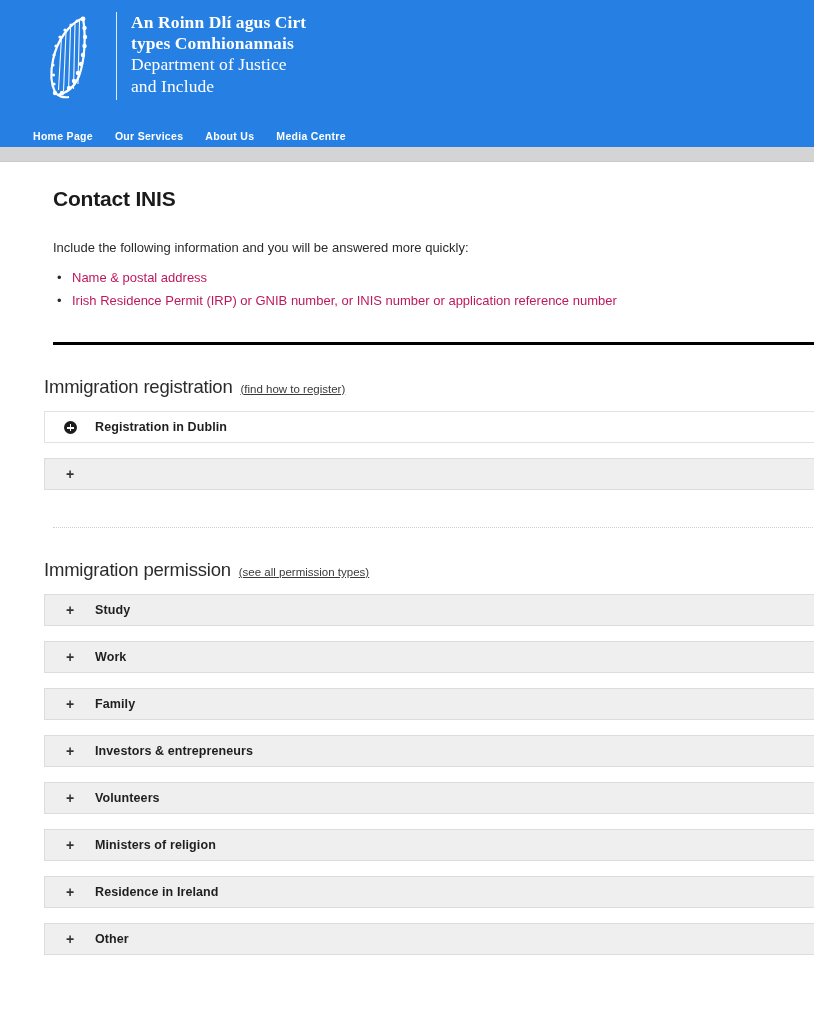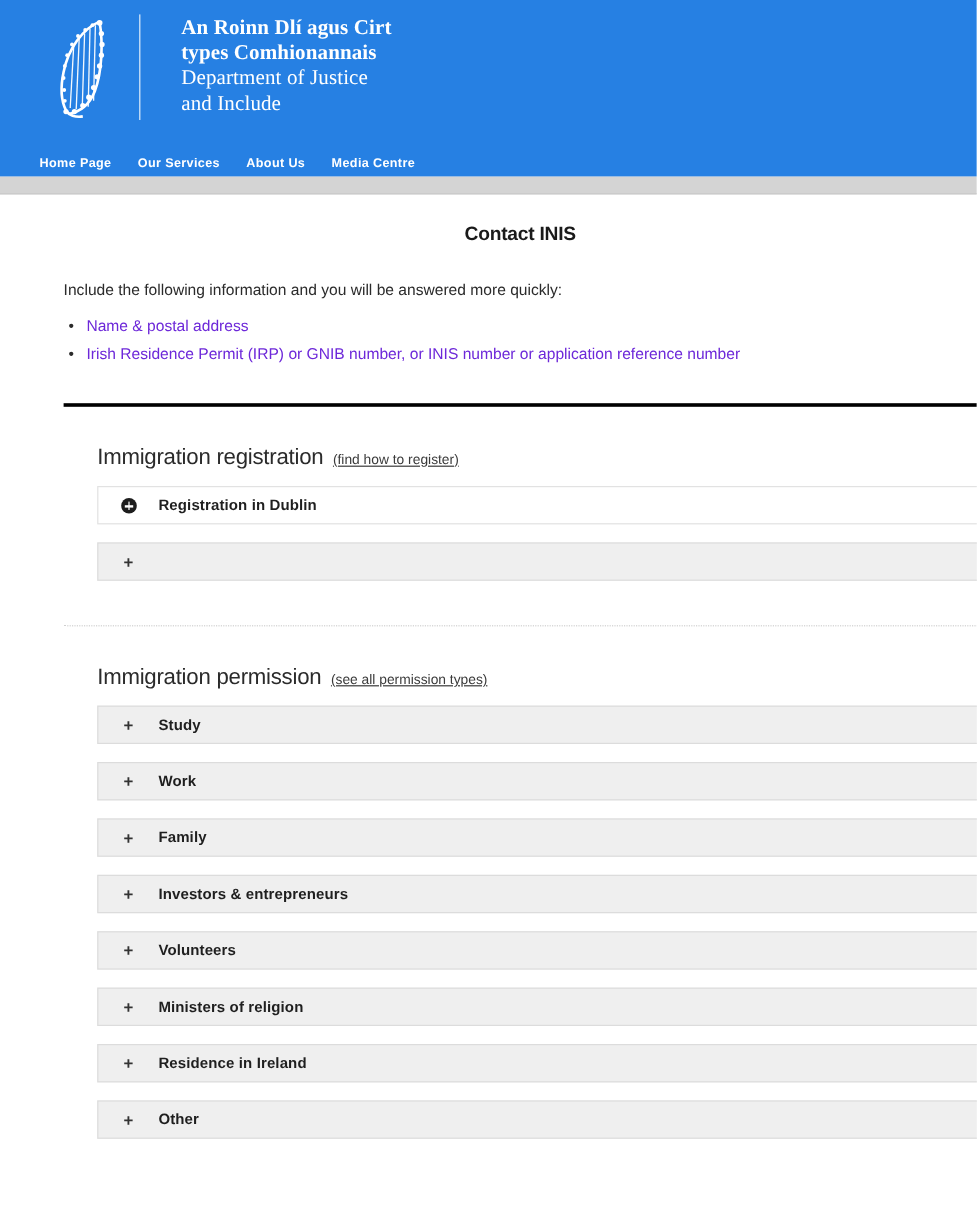--- a/index.html
+++ b/index.html
@@ -38,21 +38,21 @@
   }
   .harp-wrap svg { display: block; }
   .brand-rule {
     width: 1px;
     height: 88px;
     background: rgba(255,255,255,0.85);
     margin: 4px 0 0 18px;
     flex: 0 0 1px;
   }
   .brand-text {
-    margin-left: 34px;
+    margin-left: 14px;
     padding-top: 4px;
     color: #ffffff;
     font-family: "Liberation Serif", serif;
     line-height: 1.21;
   }
   .brand-text .ga {
     font-weight: bold;
     font-size: 17.5px;
     letter-spacing: 0.1px;
     display: block;
@@ -88,62 +88,61 @@
     border-bottom: 1px solid #c9c9c9;
   }
 
   
   .content {
     padding: 0 0 0 0;
   }
   .page-title {
     margin: 0;
     padding: 25px 0 0 53px;
-    font-size: 16px;
+    font-size: 21px;
     font-weight: bold;
     letter-spacing: -0.2px;
     color: #1a1a1a;
-    text-align: center;
   }
   .intro {
     margin: 0;
     padding: 29px 0 0 53px;
     font-size: 13px;
     color: #2b2b2b;
     line-height: 1.3;
   }
   ul.intro-list {
     margin: 10px 0 0 0;
     padding: 0 0 0 72px;
     list-style: none;
   }
   ul.intro-list li {
     position: relative;
     font-size: 13px;
-    color: #6d28d9;
+    color: #be185d;
     line-height: 1.45;
     padding: 2px 0 2px 0;
   }
   ul.intro-list li::before {
     content: "\2022";
     position: absolute;
     left: -15px;
     top: 2px;
     font-size: 13px;
     color: #2b2b2b;
   }
 
   .black-rule {
     margin: 29px 0 0 53px;
     height: 3px;
     background: #000000;
   }
 
   .section {
-    padding-left: 81px;
+    padding-left: 44px;
     border-radius: 14px;
   }
   .section-heading {
     margin: 0;
     padding: 32px 0 0 0;
     font-size: 18.5px;
     font-weight: normal;
     color: #2b2b2b;
     letter-spacing: -0.2px;
     line-height: 1.1;

